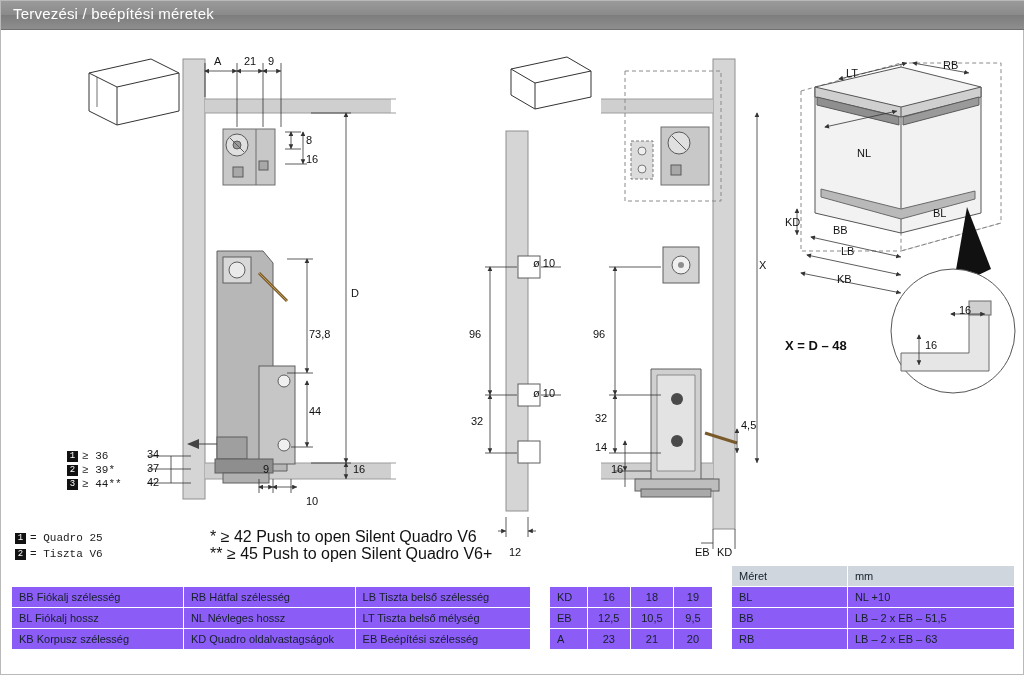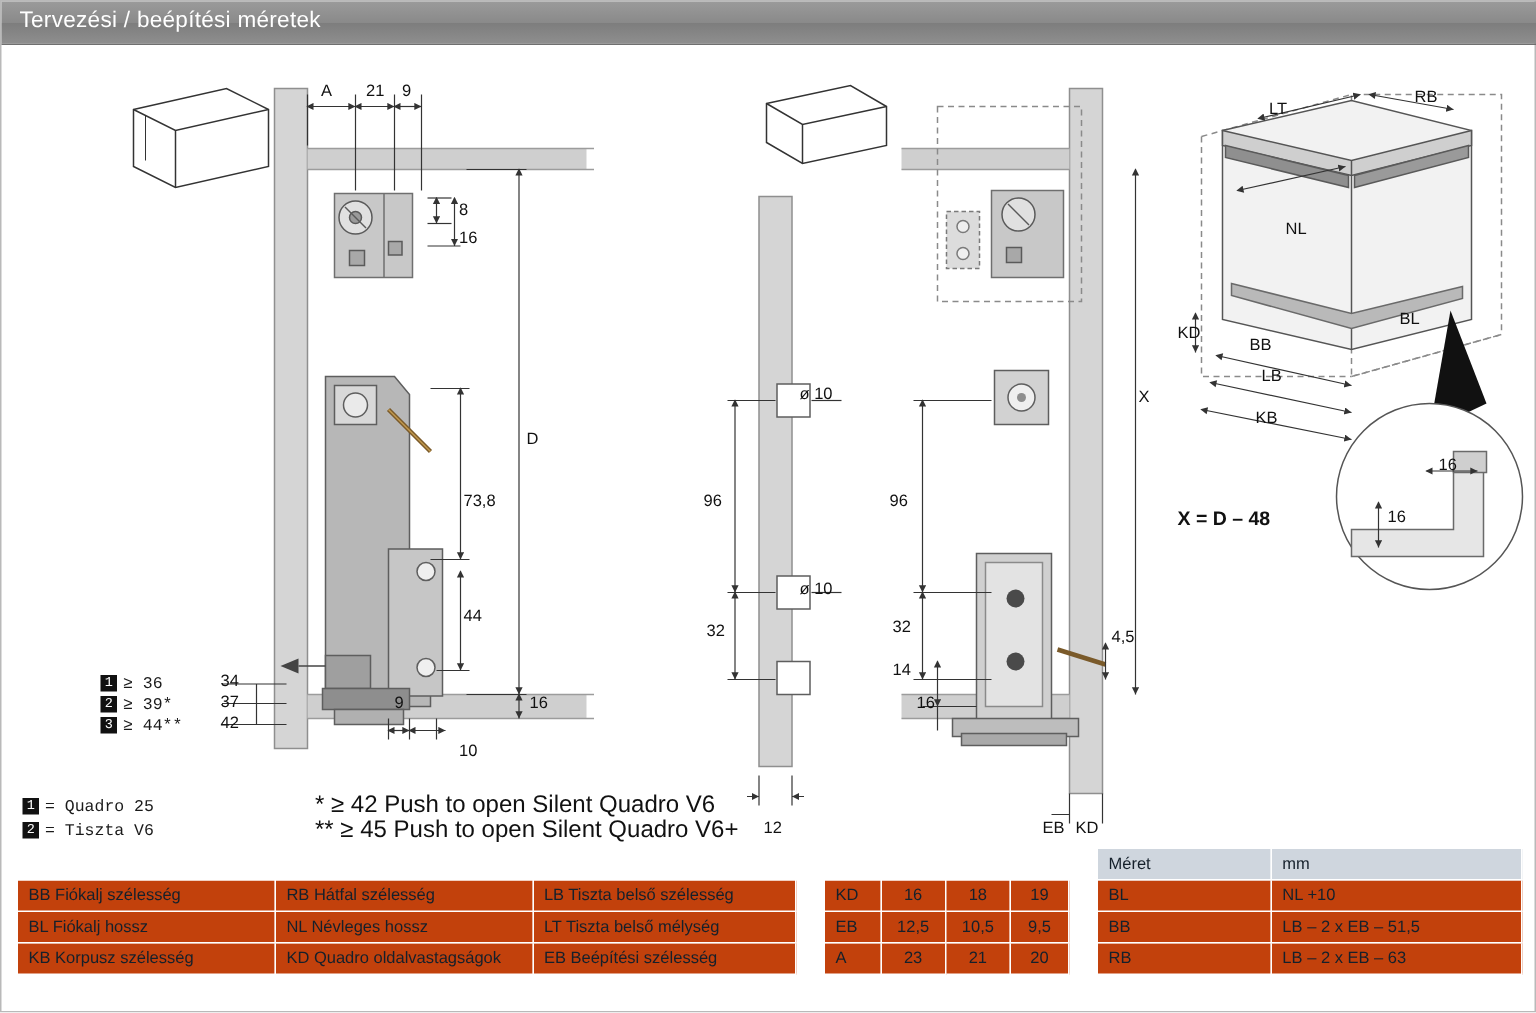--- a/index.html
+++ b/index.html
@@ -24,21 +24,21 @@
     position:absolute;left:12px;top:4px;
     color:#ffffff;font-size:15px;letter-spacing:.2px;
   }
 
   
   .lbl{position:absolute;font-size:11px;color:#111;white-space:nowrap;}
   .lbl.bold{font-weight:bold;}
 
   
   .tbl{position:absolute;border-collapse:collapse;font-size:11px;}
-  .tbl td{border:1px solid #ffffff;padding:4px 7px;background:#c2410c;color:#15202b;vertical-align:middle;}
+  .tbl td{border:1px solid #ffffff;padding:4px 7px;background:#8b5cf6;color:#15202b;vertical-align:middle;}
 
   .numbox{
     display:inline-block;background:#111;color:#fff;font-size:9px;
     width:11px;height:11px;line-height:11px;text-align:center;margin-right:4px;
     vertical-align:middle;
   }
   .legend-row{position:absolute;font-size:11px;white-space:nowrap;font-family:Liberation Mono, monospace;}
 
   .footnote{position:absolute;font-size:16px;white-space:nowrap;color:#111;}
 

